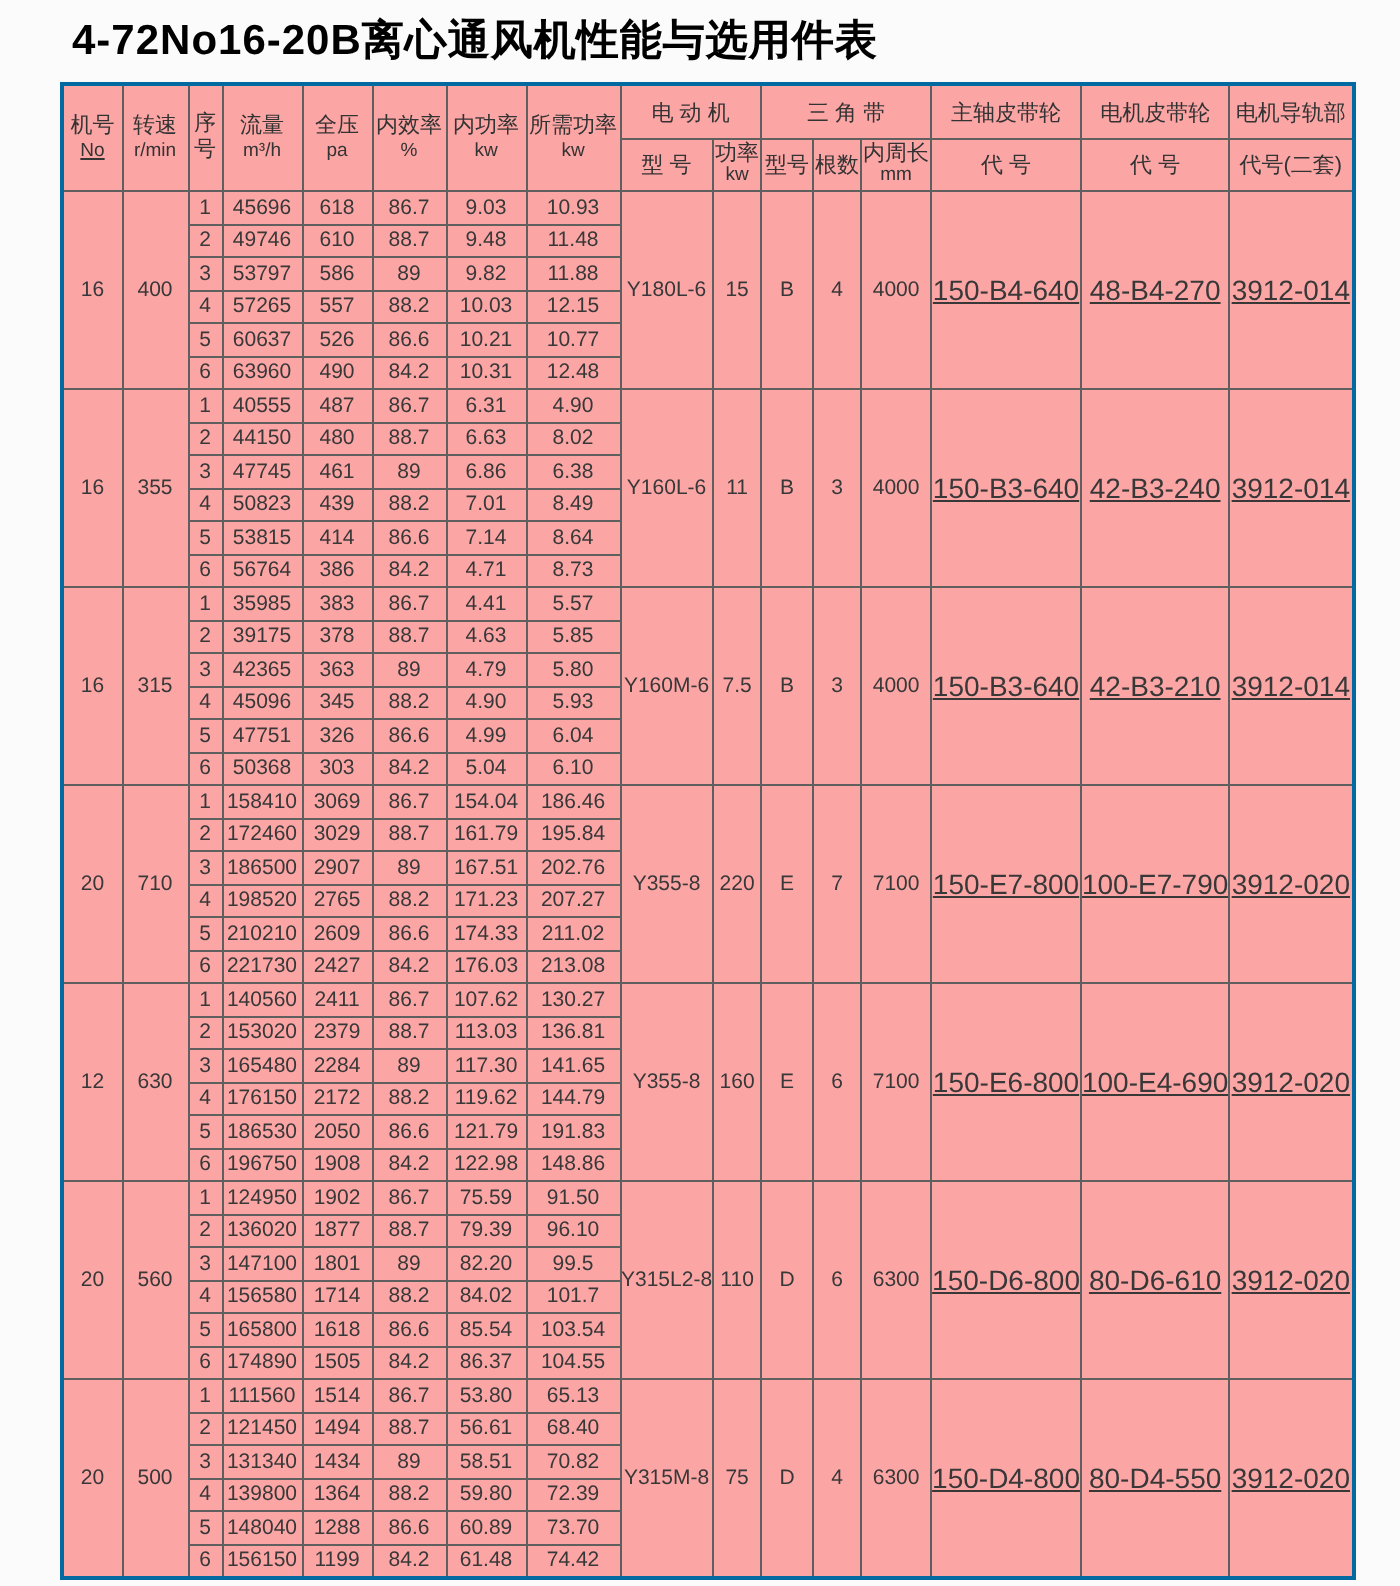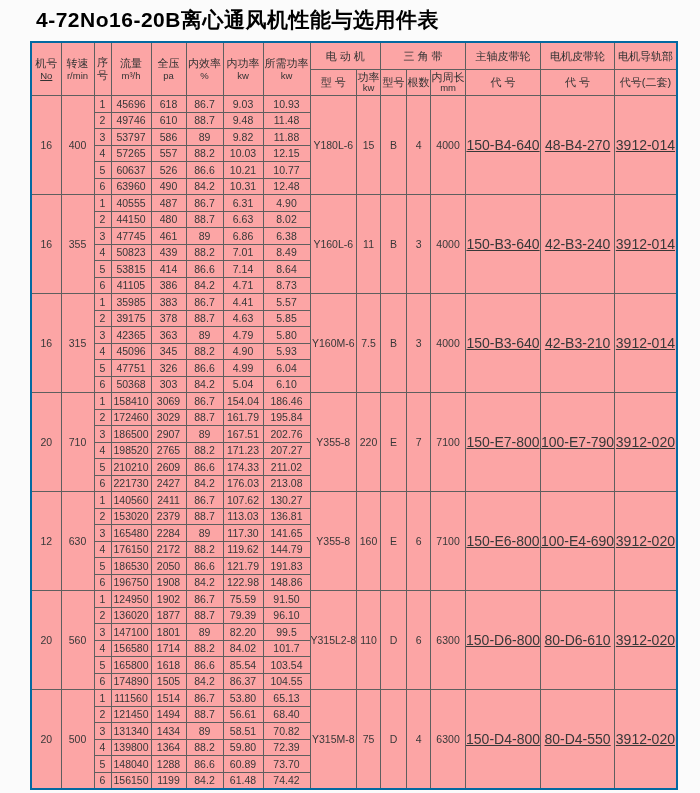--- a/index.html
+++ b/index.html
@@ -192,21 +192,21 @@
         <tr>
           <td>5</td>
           <td>53815</td>
           <td>414</td>
           <td>86.6</td>
           <td>7.14</td>
           <td>8.64</td>
         </tr>
         <tr>
           <td>6</td>
-          <td>41105</td>
+          <td>56764</td>
           <td>386</td>
           <td>84.2</td>
           <td>4.71</td>
           <td>8.73</td>
         </tr>
         <tr>
           <td rowspan="6">16</td>
           <td rowspan="6">315</td>
           <td>1</td>
           <td>35985</td>

